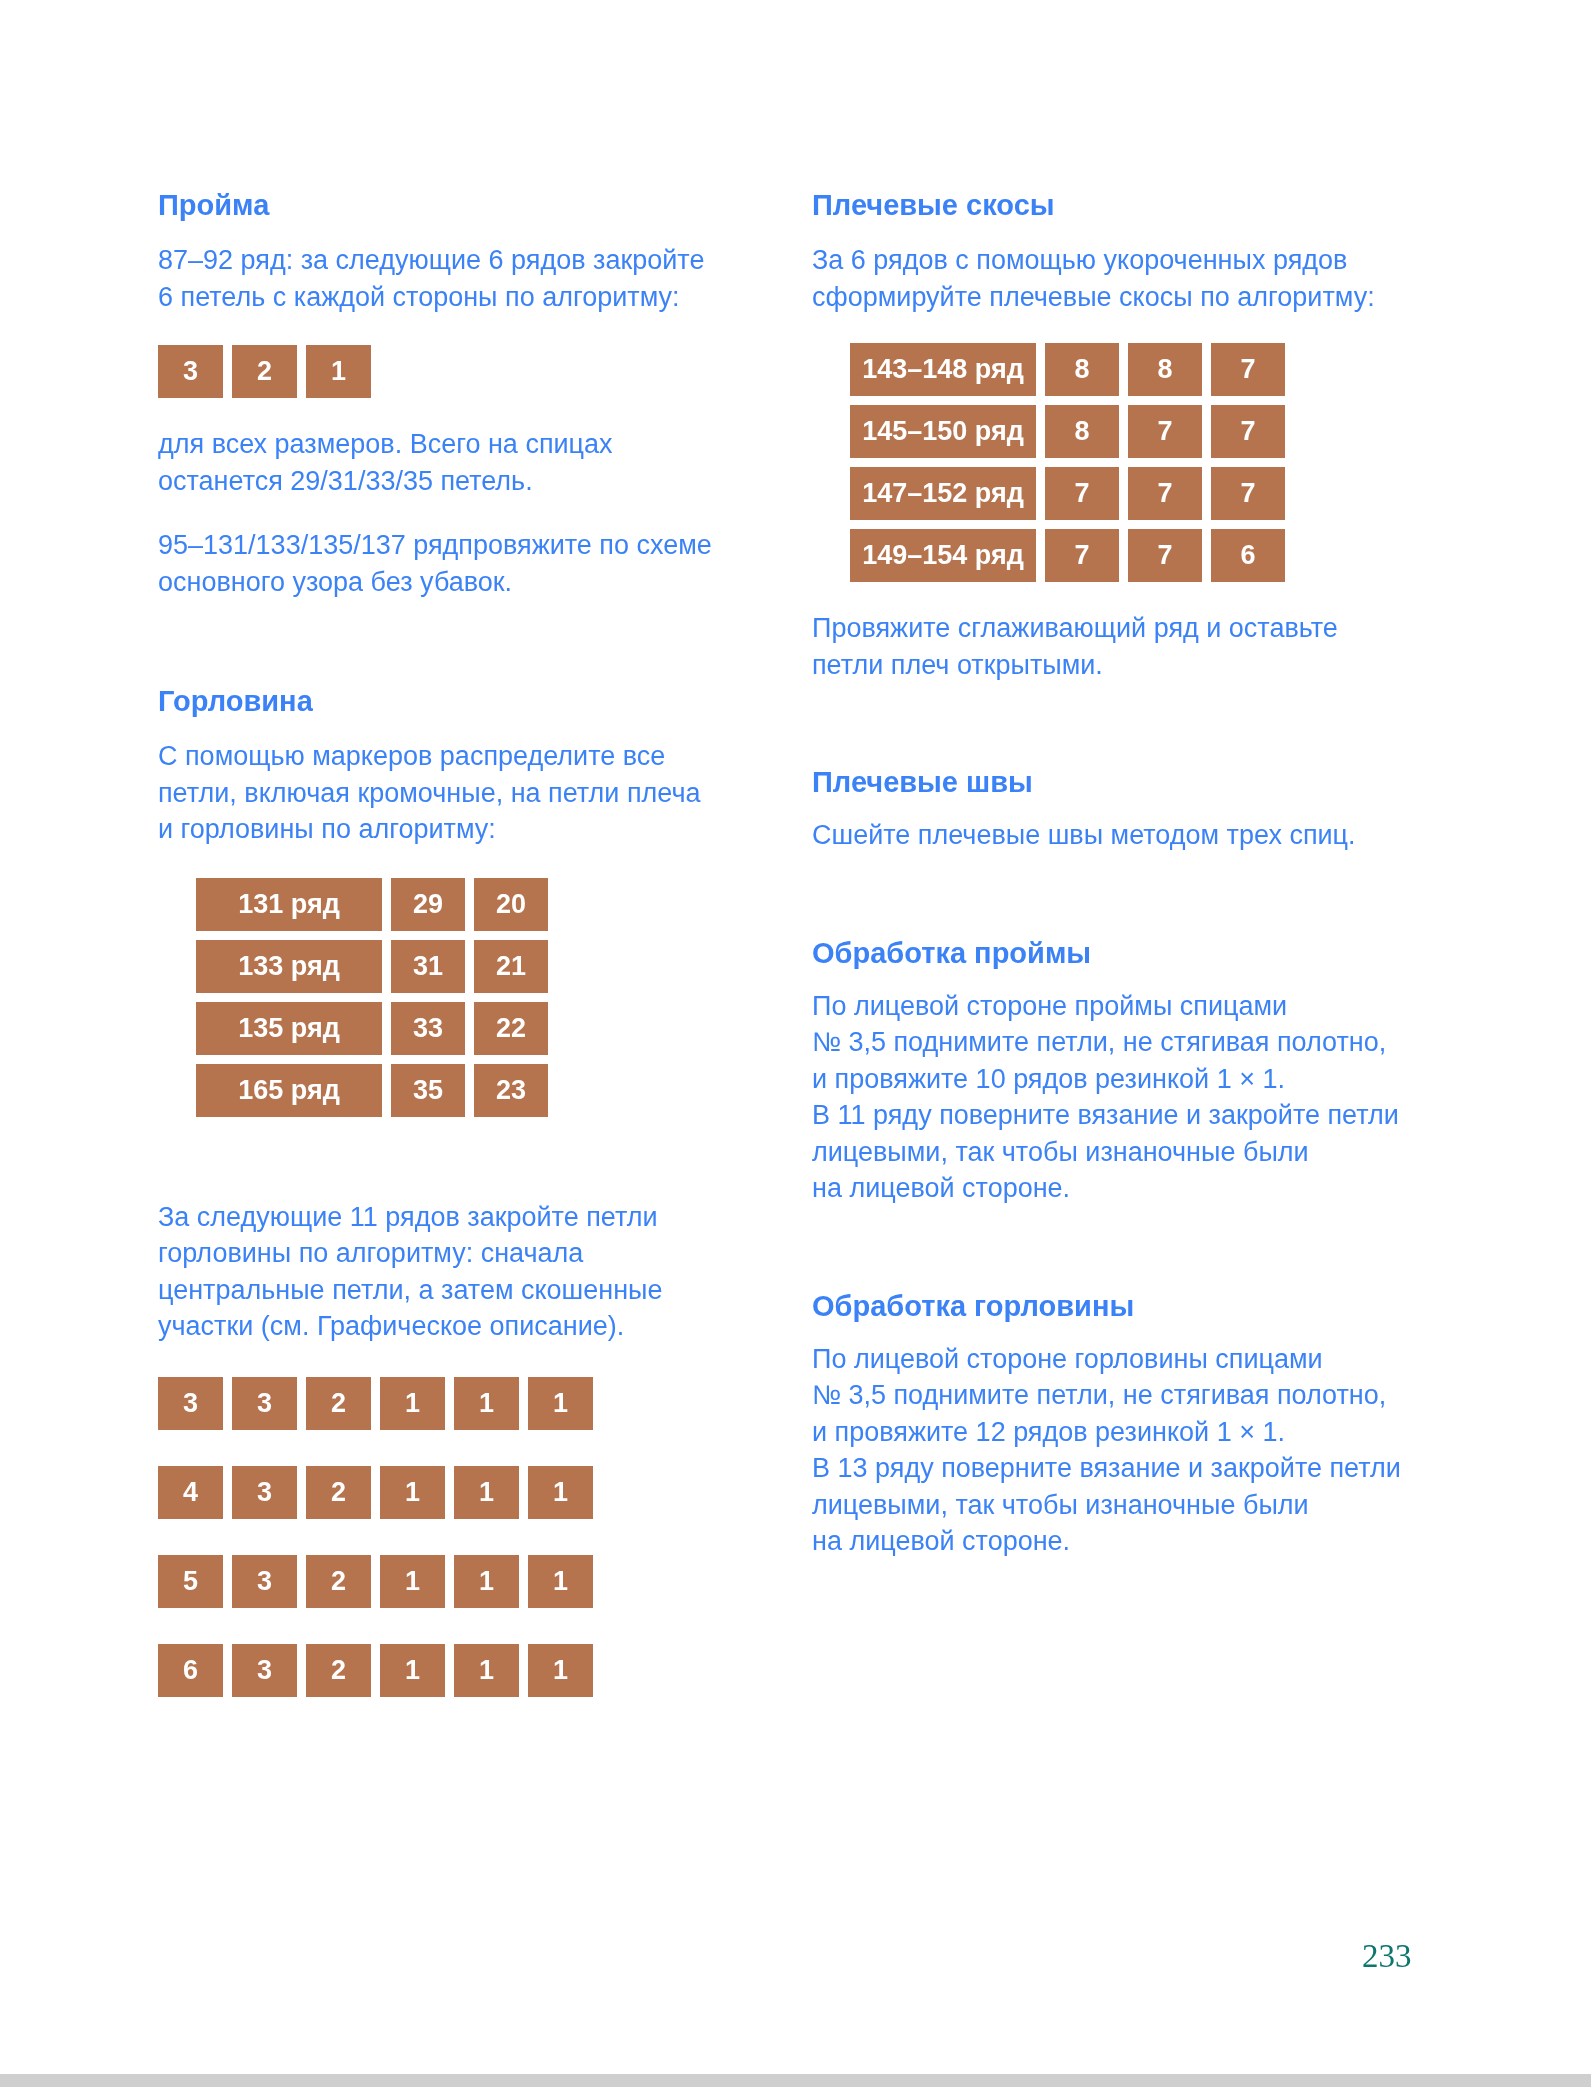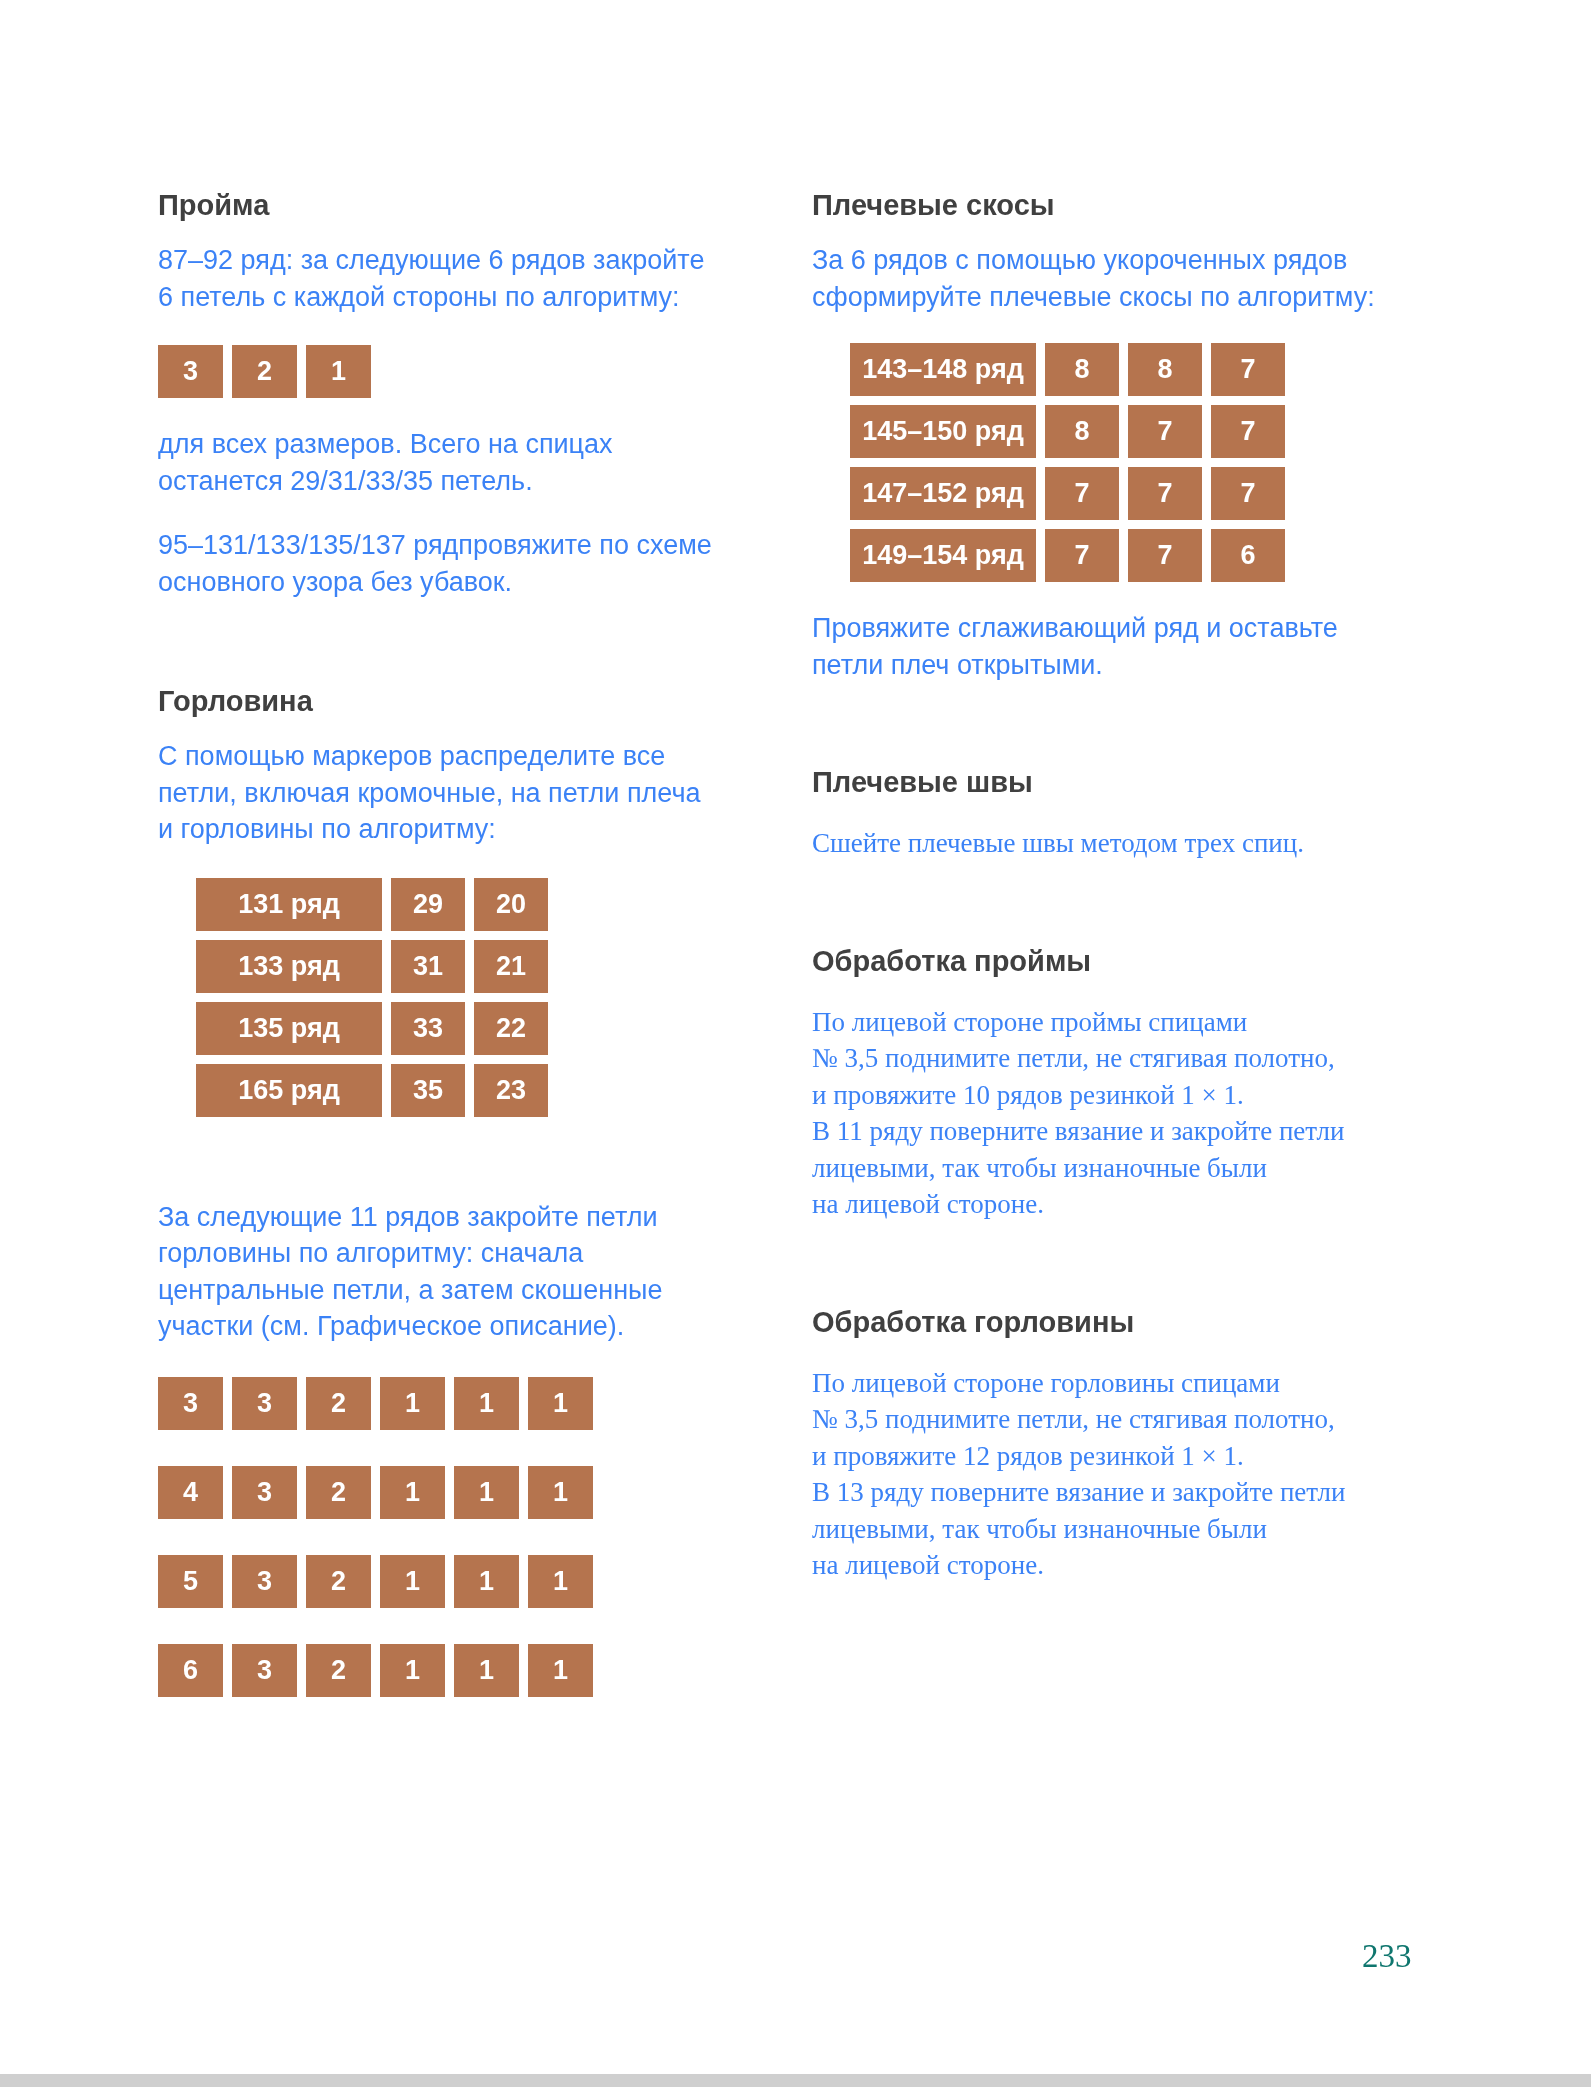--- a/index.html
+++ b/index.html
@@ -15,38 +15,38 @@
     overflow: hidden;
   }
   .col { position: absolute; top: 186px; }
   .col-left  { left: 158px; width: 640px; }
   .col-right { left: 812px; width: 680px; }
 
   .heading {
     font-size: 29px;
     line-height: 38px;
     font-weight: bold;
-    color: #404040;
+    color: #3b82f6;
   }
   .body-par {
     font-size: 27px;
     line-height: 36.5px;
     font-weight: normal;
     color: #3b82f6;
     white-space: pre-line;
   }
 
   
   .mt-par   { margin-top: 18px; }
   .mt-table { margin-top: 30px; }
   .mt-par2  { margin-top: 28px; }
   .mt-sect  { margin-top: 82px; }
   .mt-big   { margin-top: 28px; }
   .mt-sect2 { margin-top: 80px; }
-  .mt-par3  { margin-top: 24px; font-family: Liberation Serif, serif; }
+  .mt-par3  { margin-top: 16px; }
   .mt-grid  { margin-top: 32px; }
 
   
   .tbl { display: flex; flex-direction: column; gap: 9px; padding-left: 38px; }
   .cells-row { display: flex; gap: 9px; }
   .cell {
     width: 65px;
     height: 53px;
     background: var(--accent);
     color: #ffffff;

